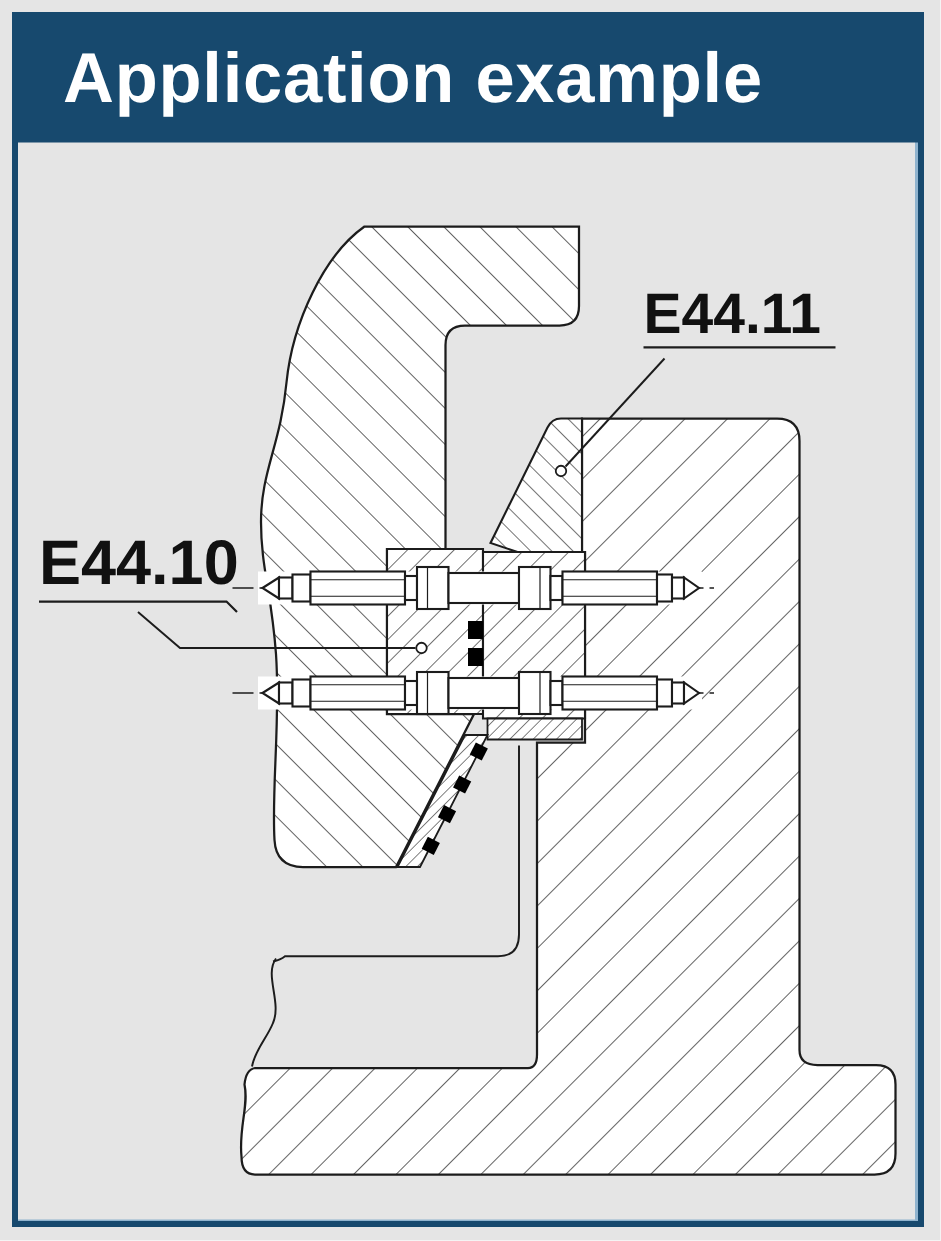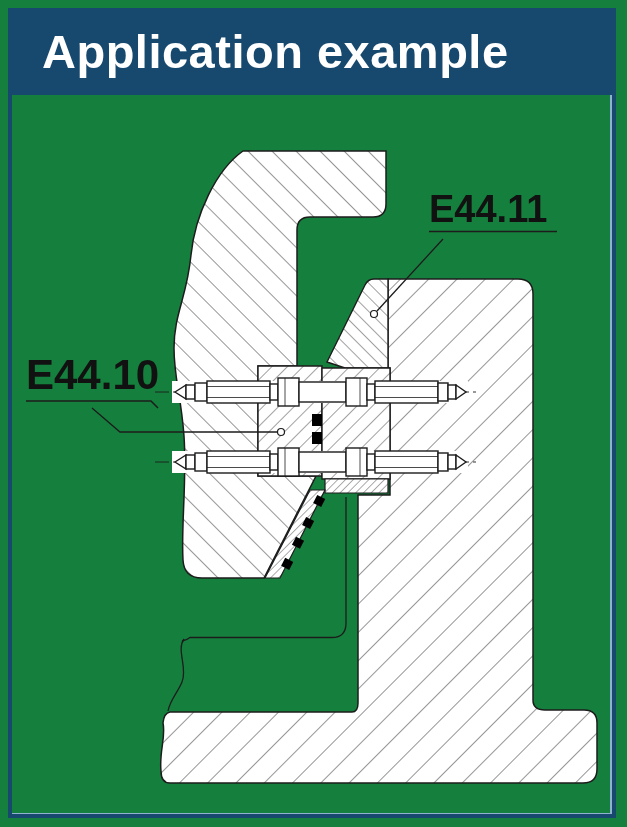--- a/index.html
+++ b/index.html
@@ -1,17 +1,17 @@
 <!DOCTYPE html>
 <html><head>
 <meta charset="utf-8">
 <style>
   html,body{margin:0;padding:0;background:#ffffff;}
   .page{
-    position:relative;width:627px;height:827px;background:#15803d;
+    position:relative;width:627px;height:827px;background:#e5e5e5;
     font-family:"Liberation Sans",sans-serif;overflow:hidden;
   }
   .frame{
     position:absolute;left:8px;top:8px;width:608px;height:810px;
     border:4px solid #17496E;box-sizing:border-box;
     box-shadow:inset -2px -1px 0 #8FB3CE;
   }
   .banner{
     position:absolute;left:8px;top:8px;width:604px;height:87px;
     background:#17496E;display:flex;align-items:center;z-index:3;

